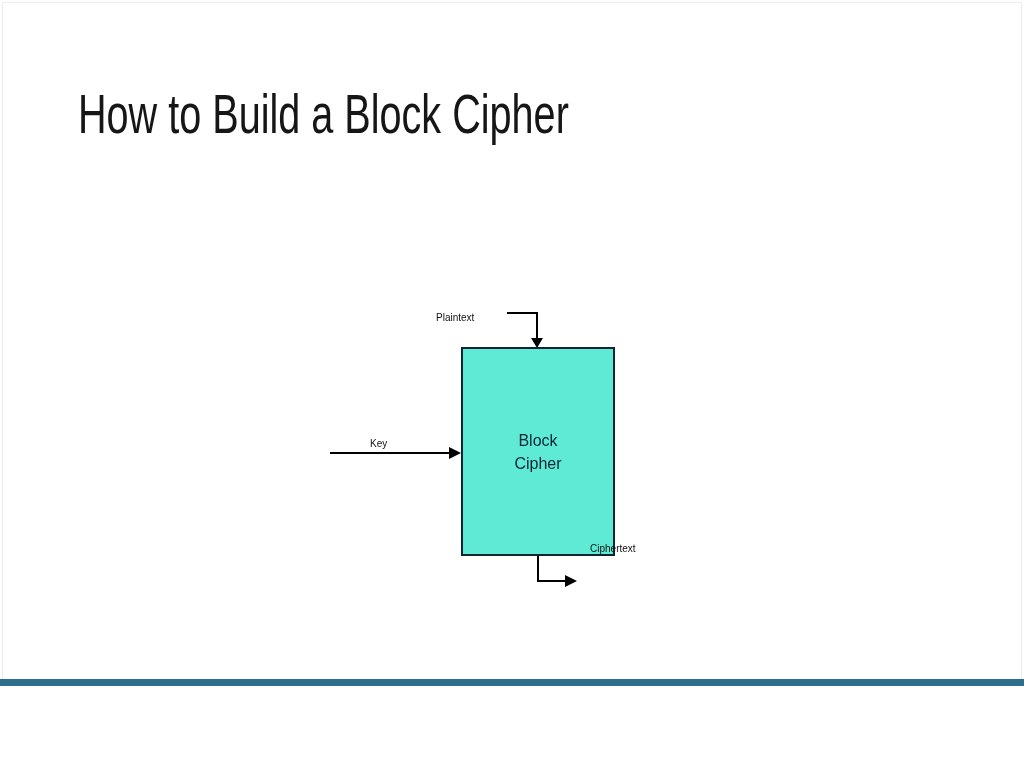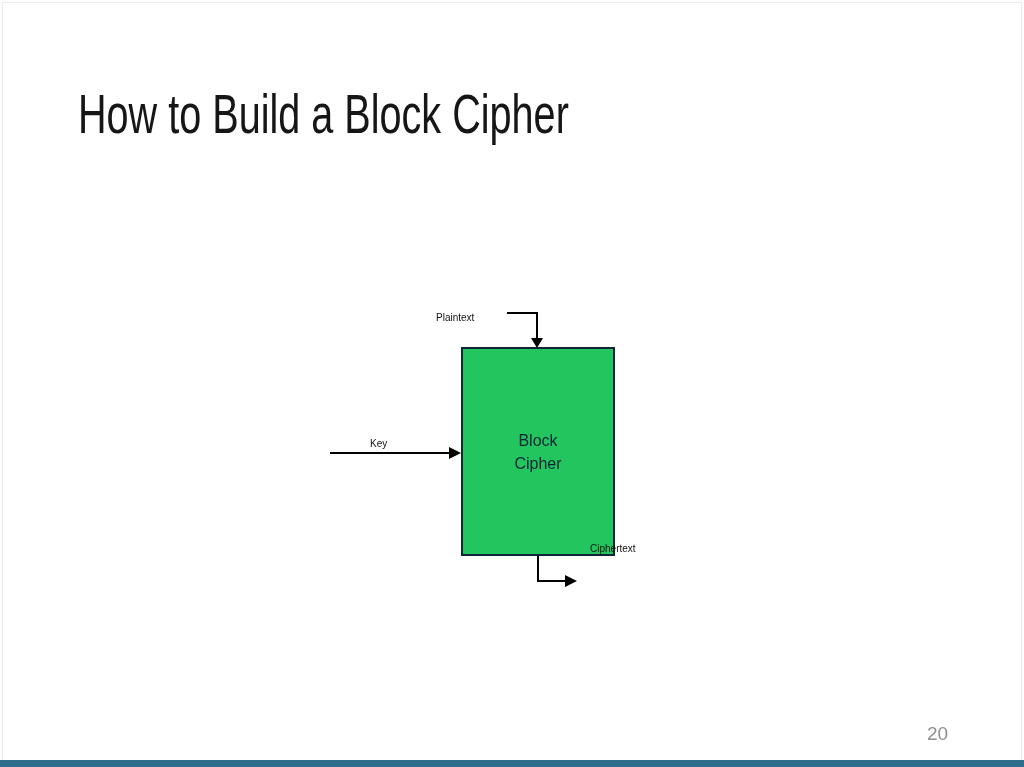--- a/index.html
+++ b/index.html
@@ -1,18 +1,18 @@
 <!DOCTYPE html>
 <html><head>
 <meta charset="utf-8">
 <style>
   html,body{margin:0;padding:0;background:#ffffff;}
   #page{
     position:relative;
-    width:1024px;height:767px;
+    width:1024px;height:686px;
     background:#fefefe;
     font-family:"Liberation Sans", sans-serif;
     overflow:hidden;
   }
   #slide-frame{
     position:absolute;left:2px;top:2px;right:2px;bottom:2px;
     border:1px solid #ececec;
     background:#ffffff;
   }
   #slide-title{
@@ -63,21 +63,21 @@
 
   <div class="diagram-label" style="left:436px;top:309px;">Plaintext</div>
   <div class="wire" style="left:507px;top:312px;width:31px;height:2px;"></div>
   <div class="wire" style="left:536px;top:312px;width:2px;height:27px;"></div>
   <div class="arrowhead arrow-down" style="left:531px;top:338px;"></div>
 
   <div class="diagram-label" style="left:363px;top:435px;margin-left:7px;">Key</div>
   <div class="wire" style="left:330px;top:452px;width:121px;height:2px;"></div>
   <div class="arrowhead arrow-right" style="left:449px;top:447px;"></div>
 
-  <div id="cipher-box" style="background-color: #22c55e;">
+  <div id="cipher-box" style="background-color: #5eead4;">
     <div class="box-label">
       <div>Block</div>
       <div>Cipher</div>
     </div>
   </div>
 
   <div class="wire" style="left:537px;top:556px;width:2px;height:26px;"></div>
   <div class="wire" style="left:537px;top:580px;width:28px;height:2px;"></div>
   <div class="arrowhead arrow-right" style="left:565px;top:575px;"></div>
   <div class="diagram-label" style="left:590px;top:540px;text-align:center;">Ciphertext</div>

